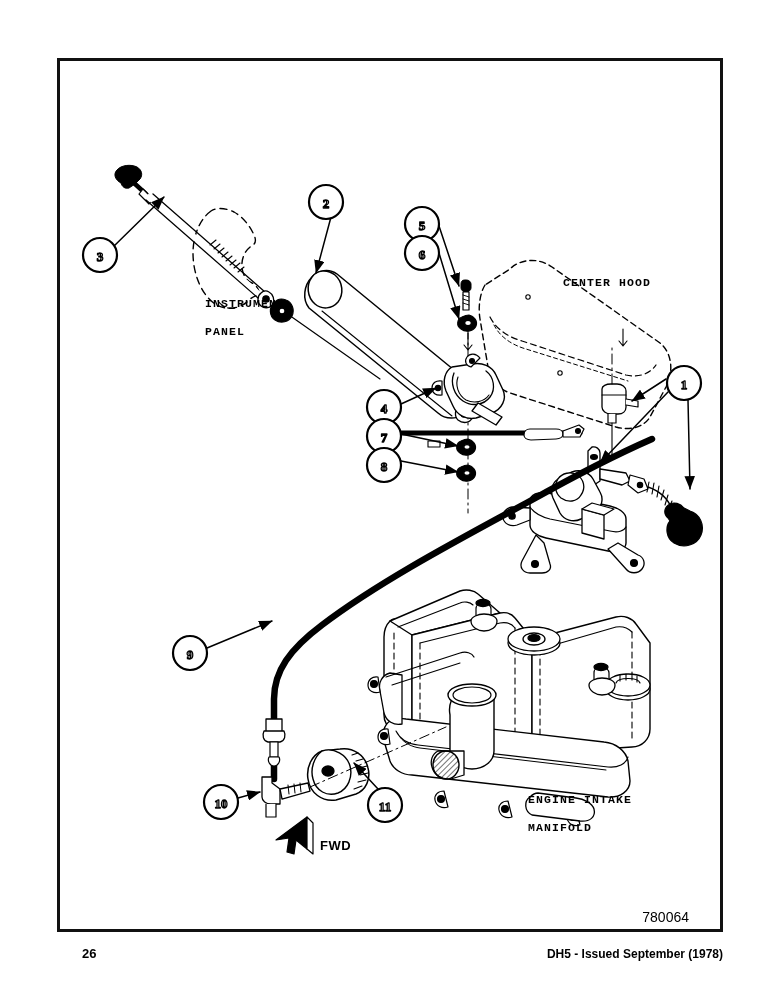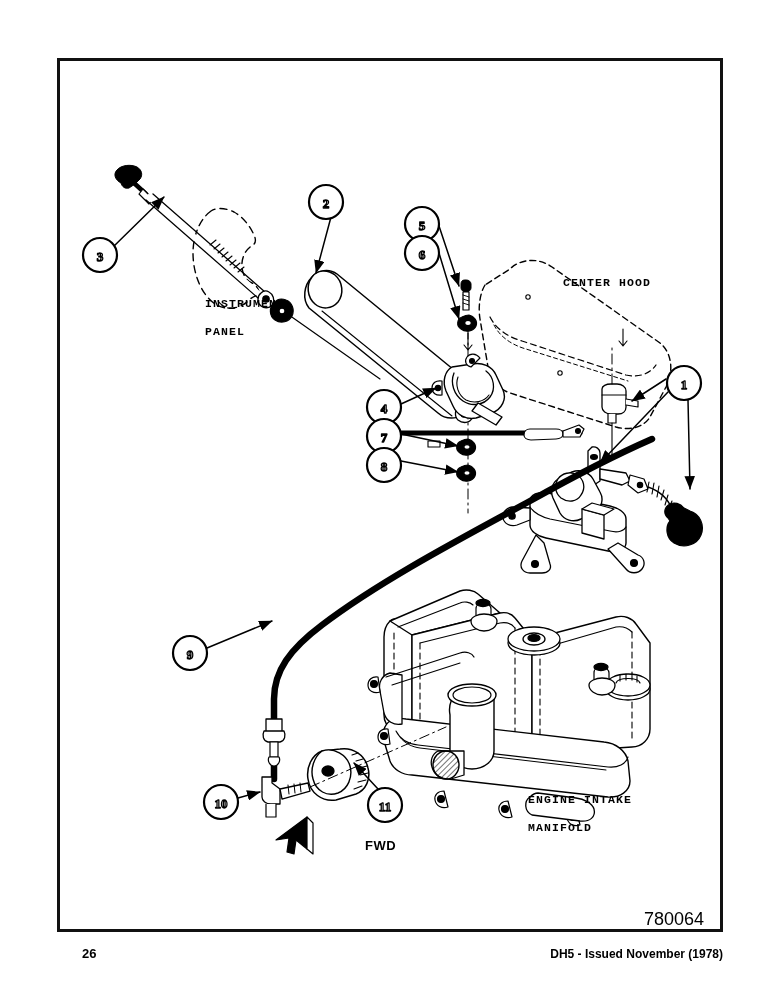--- a/index.html
+++ b/index.html
@@ -39,22 +39,22 @@
   .figure-caption {
     position: absolute;
     left: 0; top: 850px;
     width: 666px;
     text-align: center;
     font-size: 12.5px;
     font-family: "Liberation Sans", sans-serif;
   }
   .figure-code {
     position: absolute;
-    right: 16px; top: 848px;
-    font-size: 18px;
+    right: 31px; top: 848px;
+    font-size: 14px;
     font-family: "Liberation Sans", sans-serif;
   }
   .page-number {
     position: absolute;
     left: 58px; top: 946px;
     font-size: 13px;
     font-weight: bold;
     font-family: "Liberation Sans", sans-serif;
     margin-left: 24px;
   }
@@ -78,21 +78,20 @@
     letter-spacing: 1.1px;
     line-height: 14px;
     white-space: pre;
   }
   .fwd-label {
     position: absolute;
     font-family: "Liberation Sans", sans-serif;
     font-size: 13px;
     font-weight: bold;
     letter-spacing: 0.5px;
-    margin-left: 45px;
   }
   .callout-num {
     font-family: "Liberation Serif", serif;
     font-size: 13px;
     font-weight: bold;
     text-anchor: middle;
     dominant-baseline: central;
   }
 </style>
 </head>
@@ -526,15 +525,15 @@
       <span>ENGINE INTAKE</span><br>
       <span>MANIFOLD</span>
     </div>
 
     <div class="fwd-label" style="left:260px; top:777px;">FWD</div>
 
     <div class="figure-code">780064</div>
   </div>
 
   <div class="page-number">26</div>
-  <div class="page-footer-right">DH5 - Issued November (1978)</div>
+  <div class="page-footer-right">DH5 - Issued September (1978)</div>
 
 </div>
 
 </body></html>

